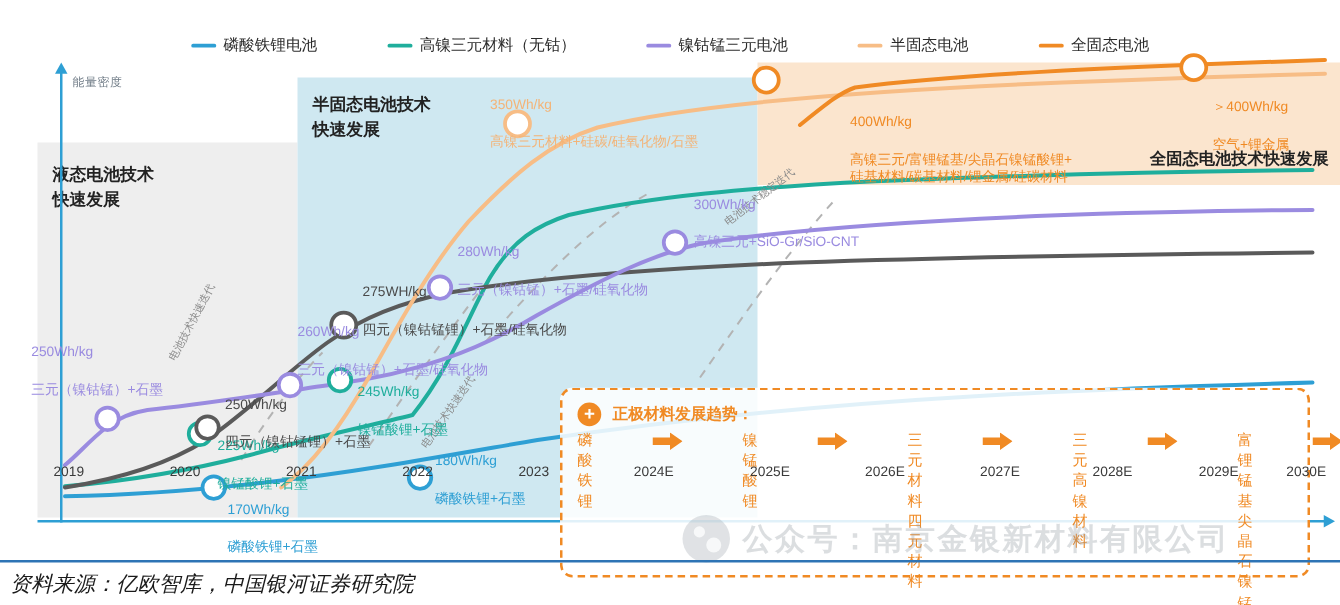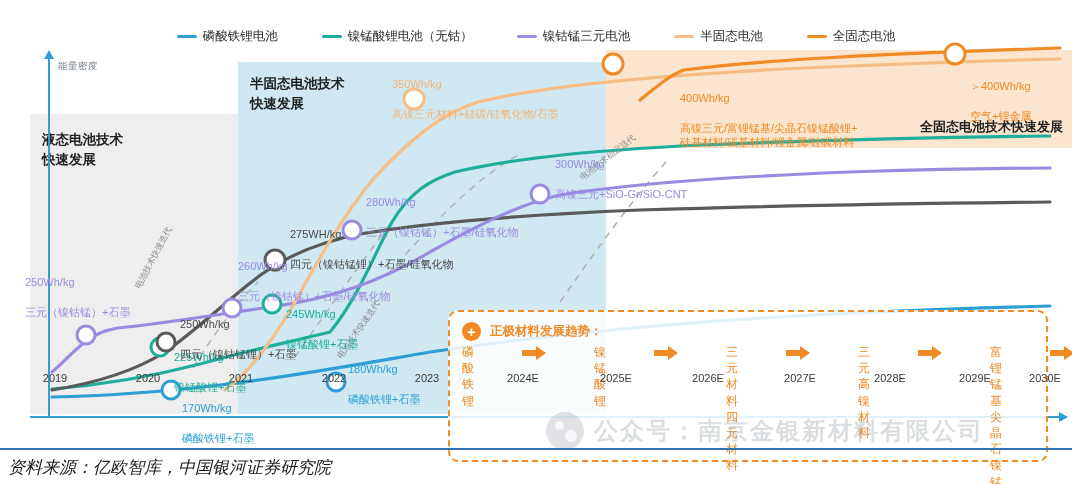--- a/index.html
+++ b/index.html
@@ -7,21 +7,21 @@
     width:1072px;height:484px;
     background:#ffffff;
     font-family:"Liberation Sans","DejaVu Sans",sans-serif;
     position:relative;overflow:hidden;
   }
   .root{position:absolute;inset:0;}
 
   
   .legend{
     position:absolute;left:0;top:24px;width:1072px;height:24px;
-    display:flex;align-items:center;justify-content:center;gap:0;
+    display:flex;align-items:center;justify-content:center;gap:12px;
   }
   .legend-item{display:flex;align-items:center;gap:6px;margin:0 22px;}
   .legend-swatch{display:block;width:20px;height:3px;border-radius:2px;}
   .legend-label{font-size:12.5px;color:#2b2b2b;white-space:nowrap;}
 
   
   .plot{position:absolute;left:0;top:52px;width:1072px;height:378px;}
 
   .band{position:absolute;top:0;bottom:0;}
   .band-liquid{left:30px;width:208px;background:#eeeeee;top:62px;bottom:16px;}
@@ -90,21 +90,21 @@
 
 <div class="root">
 
   <div class="legend">
     <div class="legend-item">
       <span class="legend-swatch" style="background:#2e9fd4"></span>
       <span class="legend-label">磷酸铁锂电池</span>
     </div>
     <div class="legend-item">
       <span class="legend-swatch" style="background:#1fae9c"></span>
-      <span class="legend-label">镍锰酸锂电池（无钴）</span>
+      <span class="legend-label">高镍三元材料（无钴）</span>
     </div>
     <div class="legend-item">
       <span class="legend-swatch" style="background:#9a8be0"></span>
       <span class="legend-label">镍钴锰三元电池</span>
     </div>
     <div class="legend-item">
       <span class="legend-swatch" style="background:#f7bd86"></span>
       <span class="legend-label">半固态电池</span>
     </div>
     <div class="legend-item">

